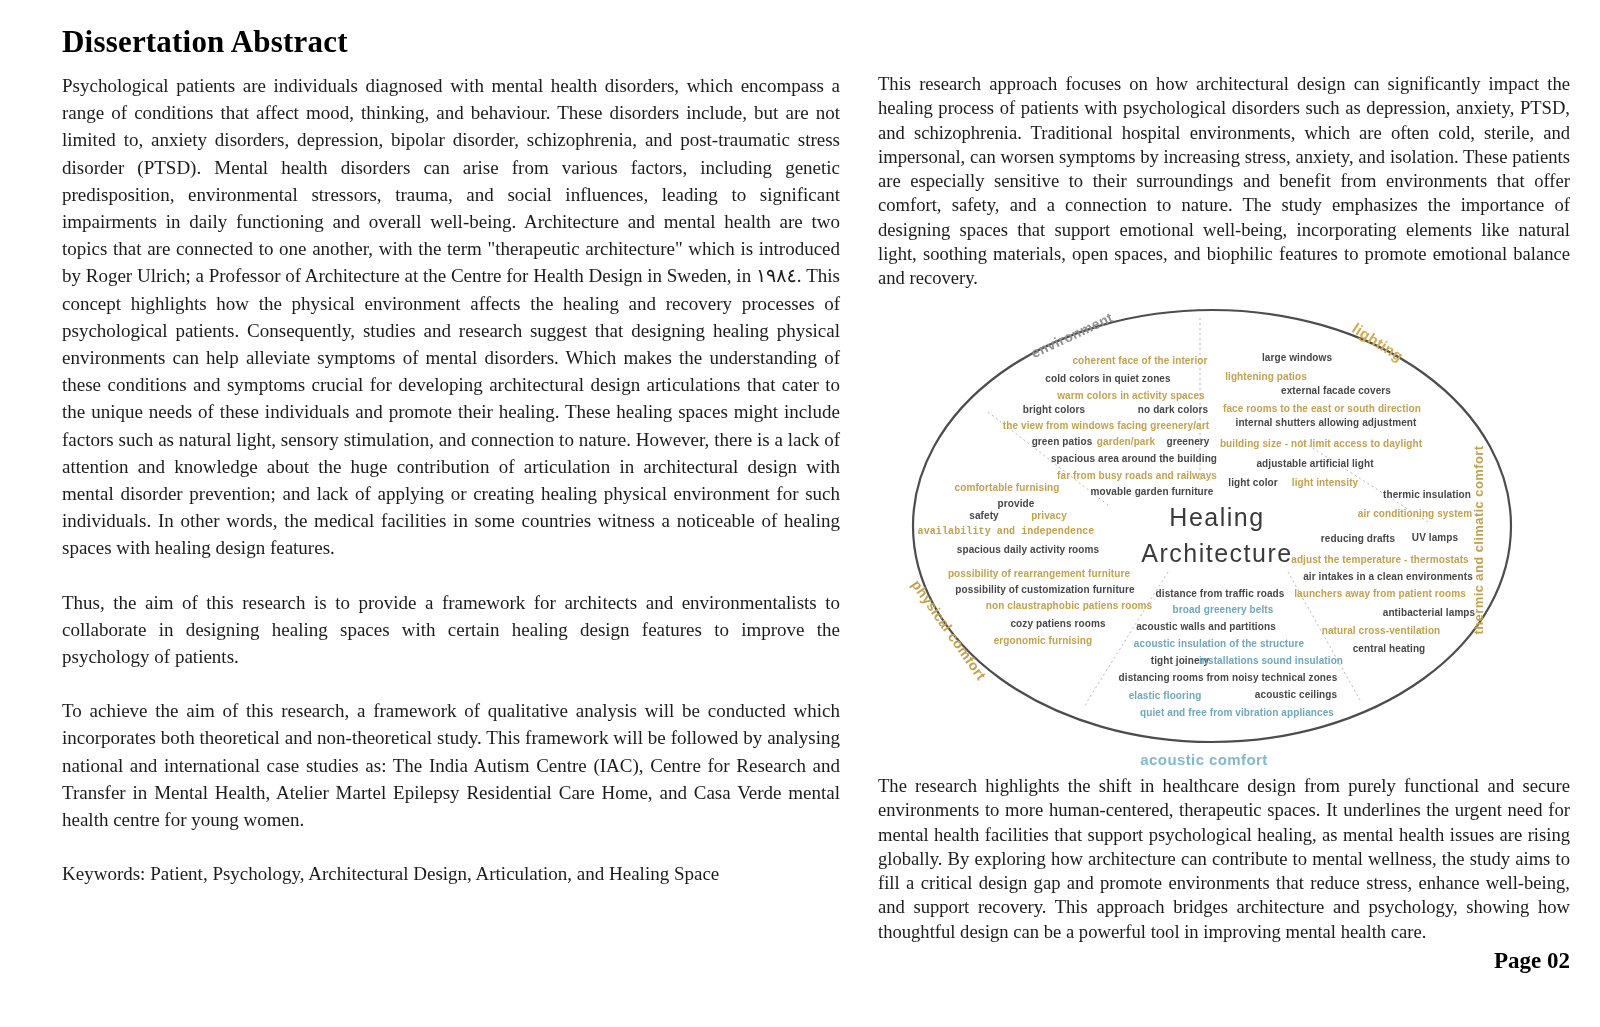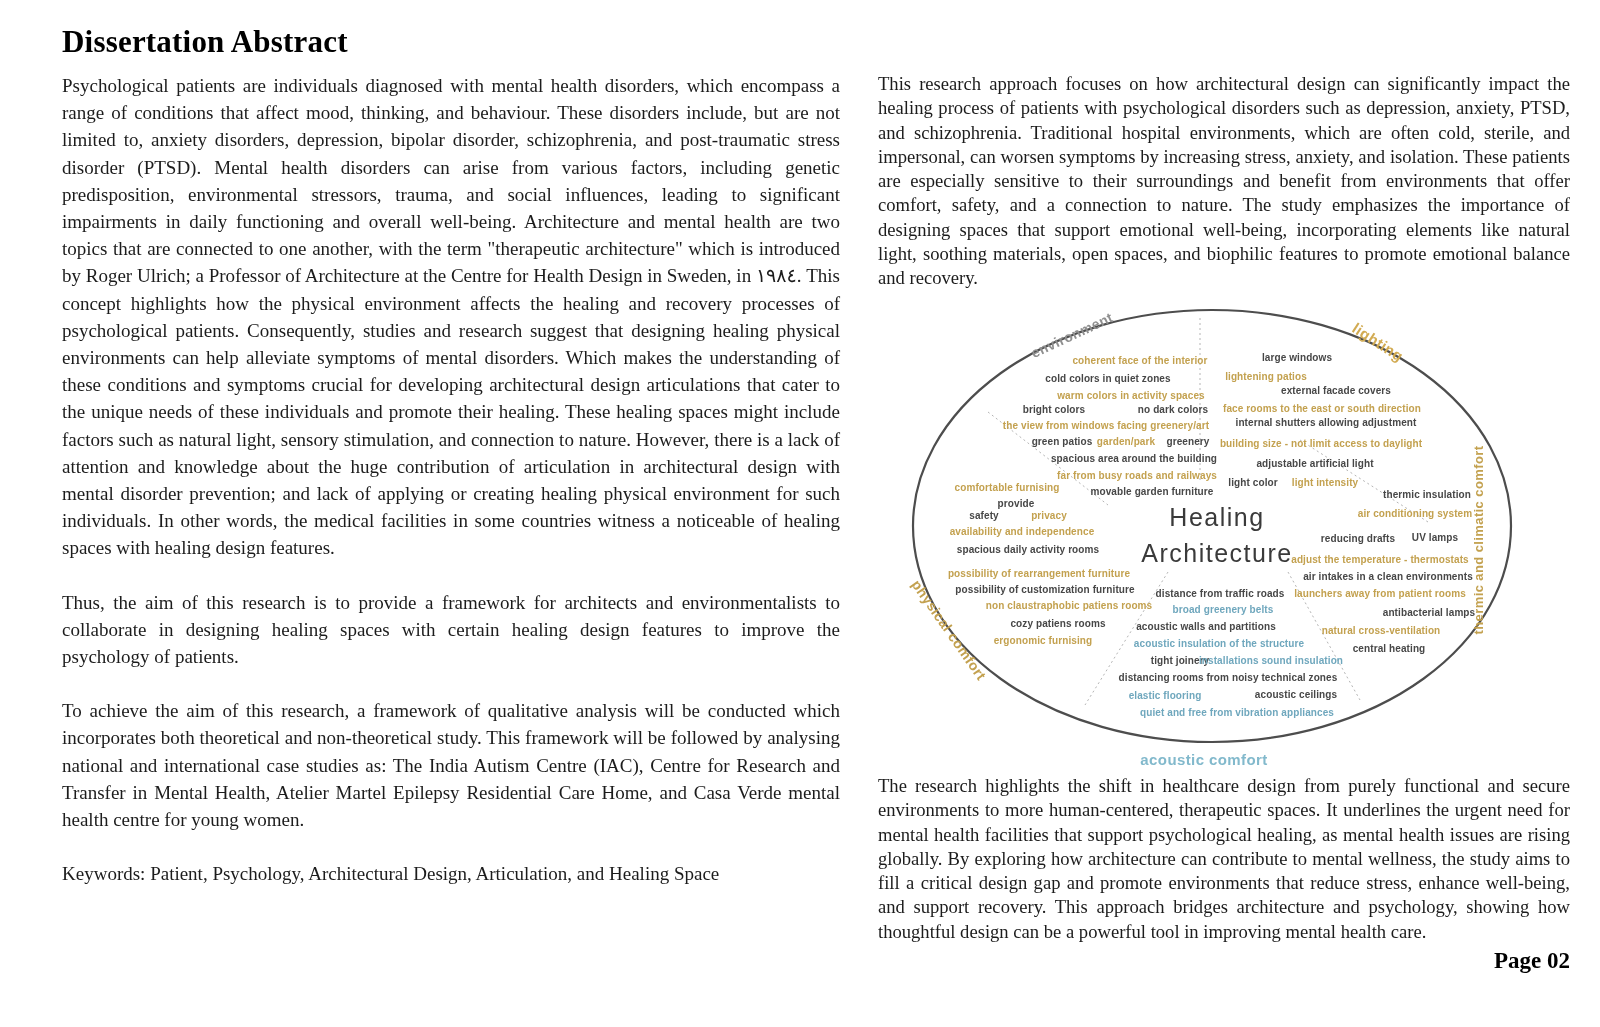--- a/index.html
+++ b/index.html
@@ -93,21 +93,21 @@
         <div class="ditem" style="left: 448px; top: 122px; color: rgb(71, 71, 71);">internal shutters allowing adjustment</div>
         <div class="ditem" style="left: 443px; top: 143px; color: rgb(195, 161, 79);">building size - not limit access to daylight</div>
         <div class="ditem" style="left: 437px; top: 163px; color: rgb(71, 71, 71);">adjustable artificial light</div>
         <div class="ditem" style="left: 375px; top: 182px; color: rgb(71, 71, 71);">light color</div>
         <div class="ditem" style="left: 447px; top: 182px; color: rgb(195, 161, 79);">light intensity</div>
         <div class="dlabel" style="left: 71px; top: 330px; color: rgb(195, 161, 79); font-size: 14px; transform: translate(-50%, -50%) rotate(55deg);">physical comfort</div>
         <div class="ditem" style="left: 129px; top: 187px; color: rgb(195, 161, 79);">comfortable furnising</div>
         <div class="ditem" style="left: 138px; top: 203px; color: rgb(71, 71, 71);">provide</div>
         <div class="ditem" style="left: 106px; top: 215px; color: rgb(71, 71, 71);">safety</div>
         <div class="ditem" style="left: 171px; top: 215px; color: rgb(195, 161, 79);">privacy</div>
-        <div class="ditem" style="left: 144px; top: 231px; color: rgb(195, 161, 79);">availability and independence</div>
+        <div class="ditem" style="left: 128px; top: 231px; color: rgb(195, 161, 79); font-family: Liberation Mono, monospace;">availability and independence</div>
         <div class="ditem" style="left: 150px; top: 249px; color: rgb(71, 71, 71);">spacious daily activity rooms</div>
         <div class="ditem" style="left: 161px; top: 273px; color: rgb(195, 161, 79);">possibility of rearrangement furniture</div>
         <div class="ditem" style="left: 167px; top: 289px; color: rgb(71, 71, 71);">possibility of customization furniture</div>
         <div class="ditem" style="left: 163px; top: 305px; color: rgb(195, 161, 79); margin-left: 28px;">non claustraphobic patiens rooms</div>
         <div class="ditem" style="left: 180px; top: 323px; color: rgb(71, 71, 71);">cozy patiens rooms</div>
         <div class="ditem" style="left: 165px; top: 340px; color: rgb(195, 161, 79);">ergonomic furnising</div>
         <div class="dlabel" style="left: 600px; top: 240px; color: rgb(195, 161, 79); font-size: 13px; transform: translate(-50%, -50%) rotate(-90deg);">thermic and climatic comfort</div>
         <div class="ditem" style="left: 549px; top: 194px; color: rgb(71, 71, 71);">thermic insulation</div>
         <div class="ditem" style="left: 537px; top: 213px; color: rgb(195, 161, 79);">air conditioning system</div>
         <div class="ditem" style="left: 480px; top: 238px; color: rgb(71, 71, 71);">reducing drafts</div>

